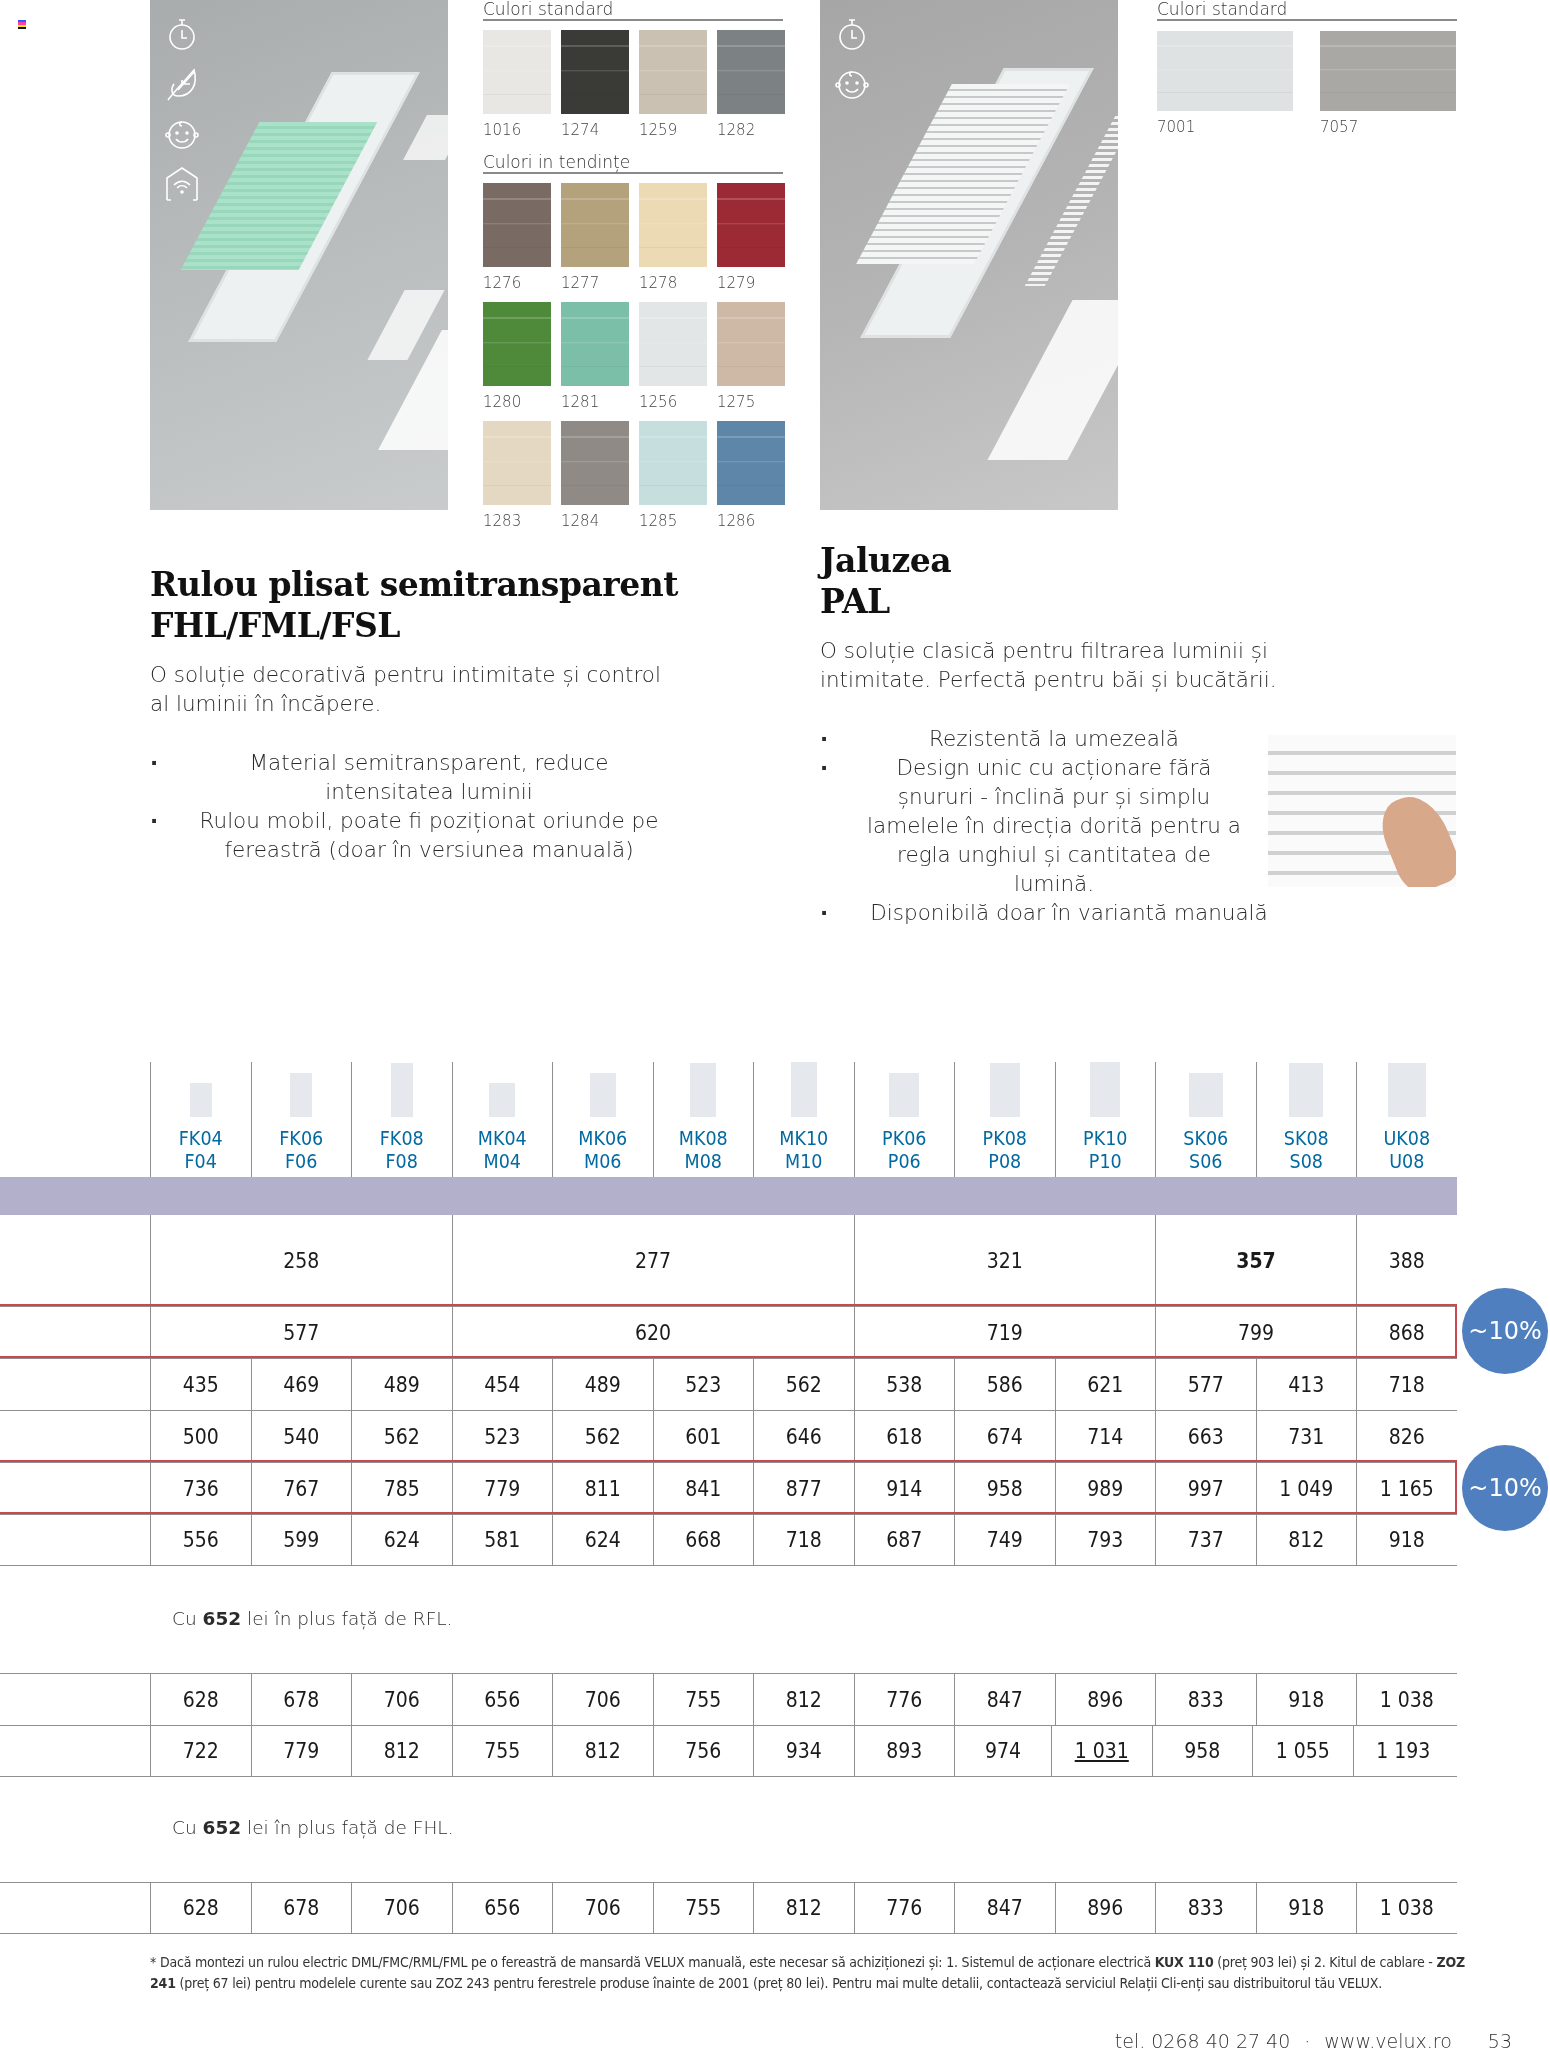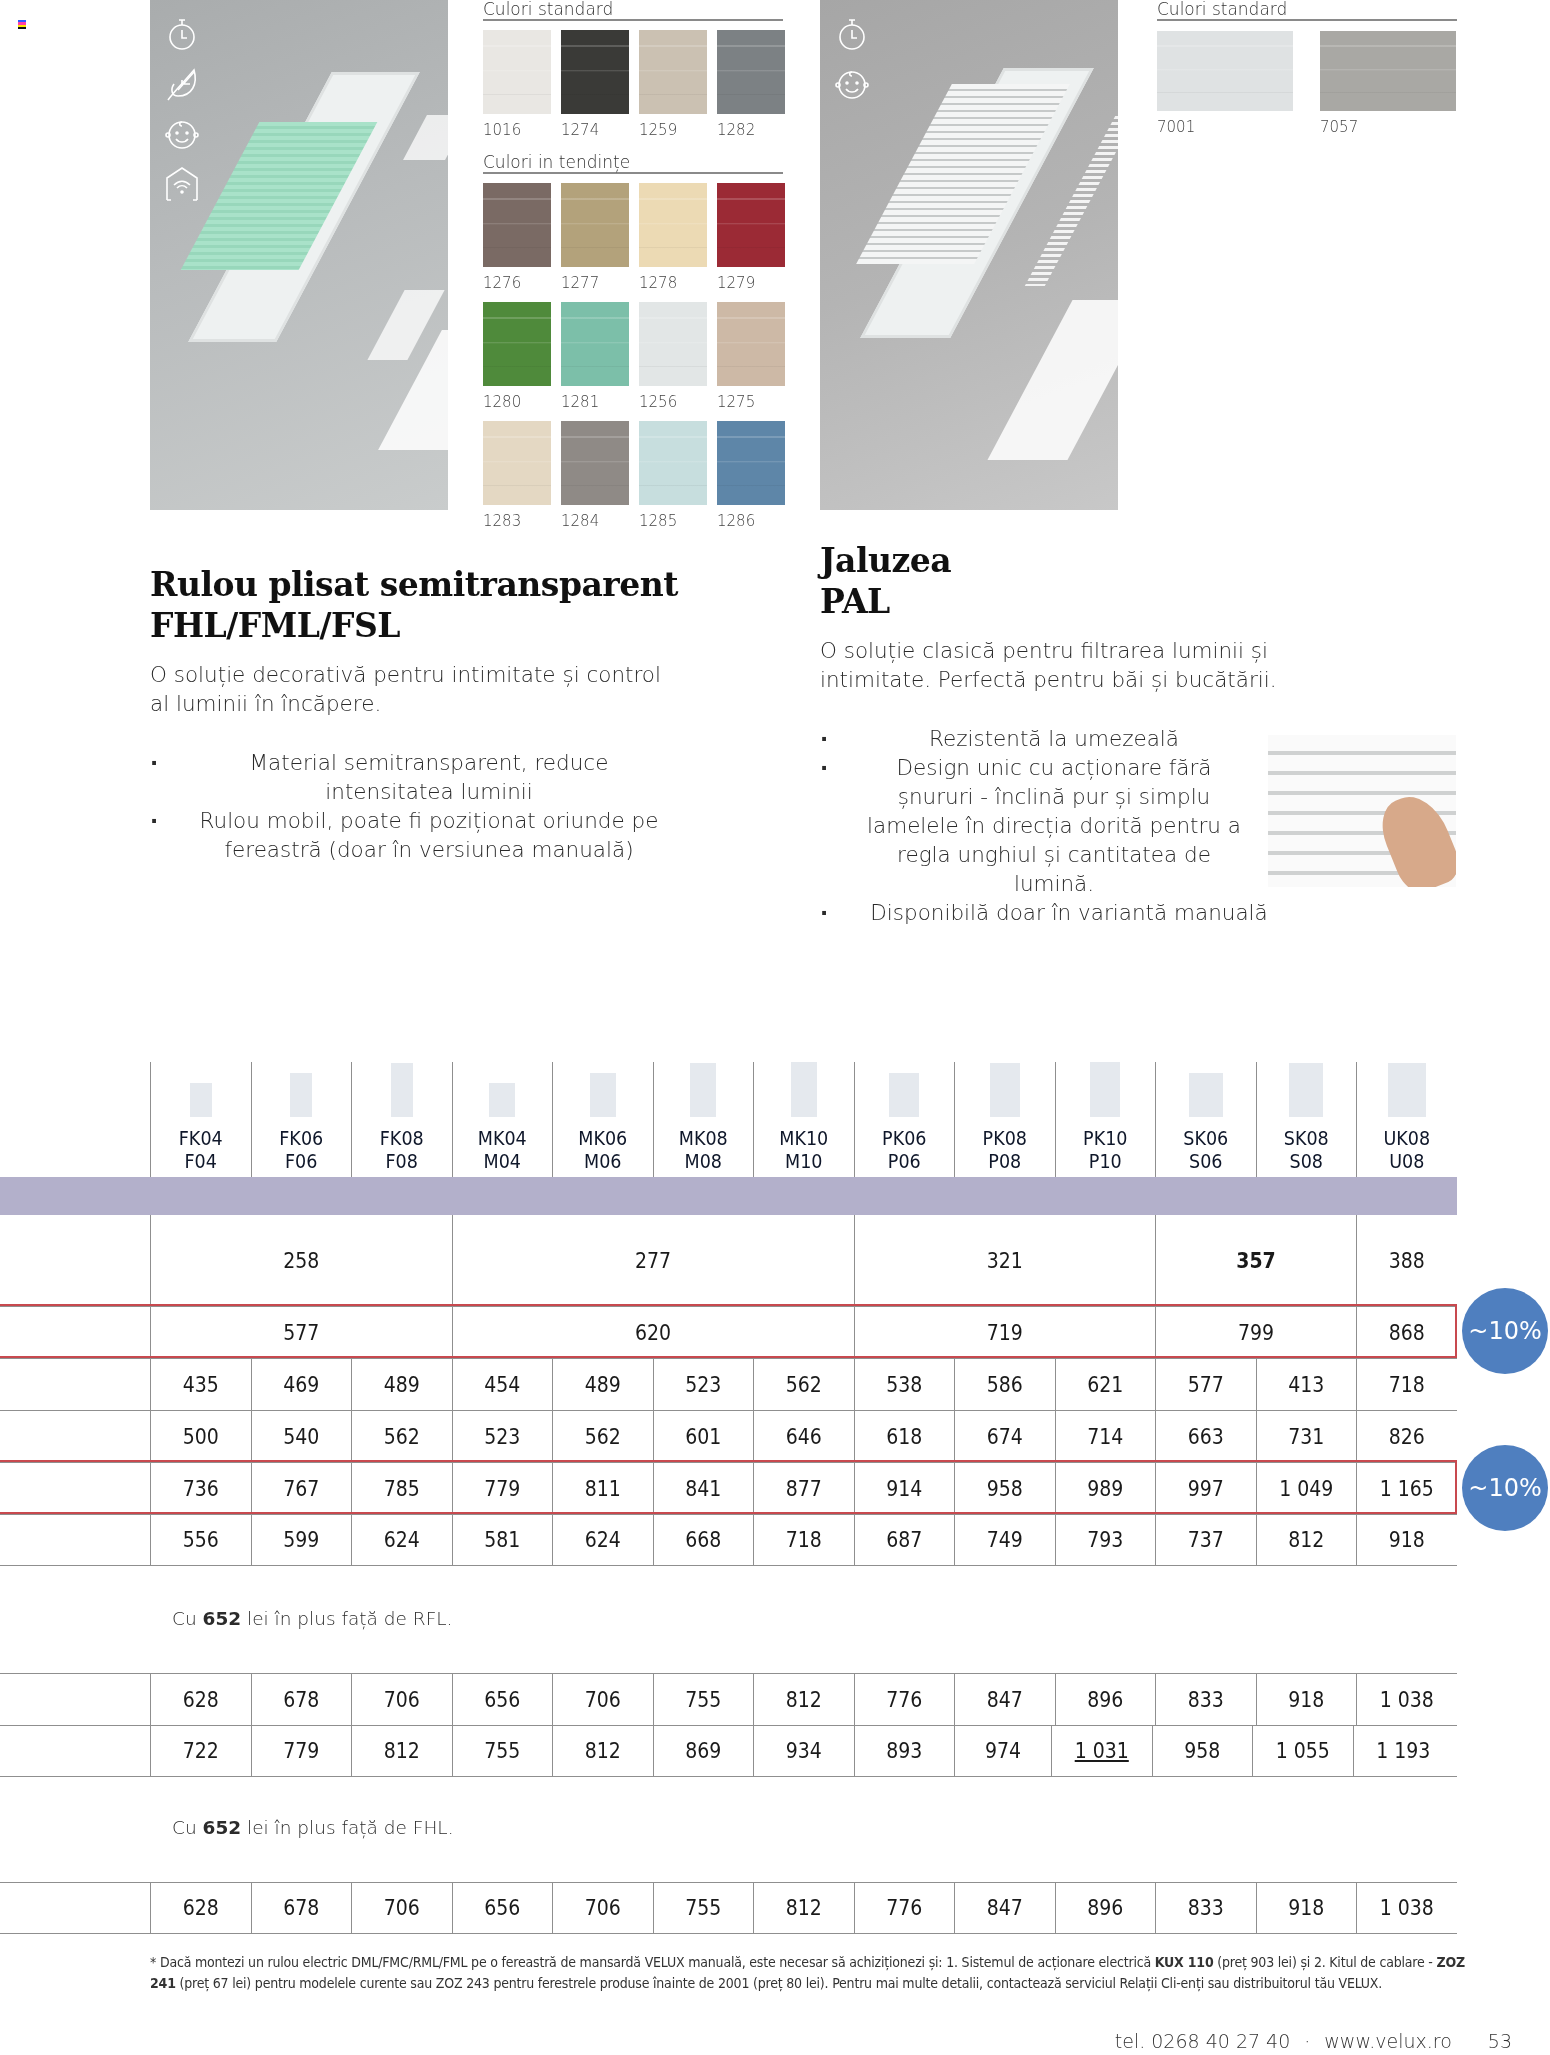--- a/index.html
+++ b/index.html
@@ -35,21 +35,21 @@
   .product li::before { content: "·"; position: absolute; left: 0; top: 0; font-weight: bold; }
   .pal-handle { position: absolute; background: linear-gradient(100deg, #f2f2f2 0%, #e0e0e0 60%, #cfcfcf 100%); overflow: hidden; }
   .pal-handle .slats { position: absolute; inset: 0; background: repeating-linear-gradient(180deg, #fafafa 0 16px, #cfd1d1 16px 20px); }
   .pal-handle .hand { position: absolute; right: 6px; top: 60px; width: 62px; height: 95px; background: #d7a98a; border-radius: 40% 50% 30% 30%; transform: rotate(-22deg); }
 
   
   .price-table { position: absolute; left: 0; top: 1062px; width: 1460px; }
   .thead { position: absolute; left: 150px; top: 0; height: 115px; display: flex; }
   .thead .th { width: 100.5px; height: 115px; border-left: 1.5px solid #8f8f8f; display: flex; flex-direction: column; align-items: center; justify-content: flex-end; padding-bottom: 4px; position: relative; }
   .thead .th .win { background: #e5e9ee; width: 22px; margin-bottom: 10px; }
-  .thead .th .code { font-family: "DejaVu Sans Condensed", "DejaVu Sans", sans-serif; font-size: 19.5px; line-height: 23px; color: #0f172a; text-align: center; font-stretch: condensed; }
+  .thead .th .code { font-family: "DejaVu Sans Condensed", "DejaVu Sans", sans-serif; font-size: 19.5px; line-height: 23px; color: #0369a1; text-align: center; font-stretch: condensed; }
   .band { position: absolute; left: 0; top: 115px; width: 1457px; height: 38px; background: #b3b0cb; }
 
   .row { position: absolute; left: 0; width: 1457px; display: flex; }
   .row .lead { width: 150px; flex: none; }
   .row .cell { border-left: 1.5px solid #8f8f8f; display: flex; align-items: center; justify-content: center; font-family: "DejaVu Sans Condensed", "DejaVu Sans", sans-serif; font-size: 21px; color: #1a1a1a; }
   .row .cell:last-child { border-right: none; }
   .row.line-bottom { border-bottom: 1.5px solid #8f8f8f; }
   .row.line-top { border-top: 1.5px solid #8f8f8f; }
   .highlight { position: absolute; left: 0; width: 1457px; border: 2px solid #c8494f; border-left: none; pointer-events: none; }
   .badge { position: absolute; left: 1462px; width: 86px; height: 86px; border-radius: 50%; background: #4f7fbf; color: #fff; display: flex; align-items: center; justify-content: center; font-family: "DejaVu Sans", sans-serif; font-size: 24px; }
@@ -392,21 +392,21 @@
       <div class="cell" style="width: 100.5px;">918</div>
       <div class="cell" style="width: 100.5px;">1 038</div>
     </div>
     <div class="row line-bottom line-top" style="top: 1725px; height: 52px;">
       <div class="lead"></div>
       <div class="cell" style="width: 100.5px;">722</div>
       <div class="cell" style="width: 100.5px;">779</div>
       <div class="cell" style="width: 100.5px;">812</div>
       <div class="cell" style="width: 100.5px;">755</div>
       <div class="cell" style="width: 100.5px;">812</div>
-      <div class="cell" style="width: 100.5px;">869</div>
+      <div class="cell" style="width: 100.5px;">756</div>
       <div class="cell" style="width: 100.5px;">934</div>
       <div class="cell" style="width: 100.5px;">893</div>
       <div class="cell" style="width: 97px;">974</div>
       <div class="cell" style="width: 100.5px; text-decoration: underline;">1 031</div>
       <div class="cell" style="width: 100.5px;">958</div>
       <div class="cell" style="width: 100.5px;">1 055</div>
       <div class="cell" style="width: 100.5px;">1 193</div>
     </div>
     <div class="row line-bottom line-top" style="top: 1882px; height: 52px;">
       <div class="lead"></div>

